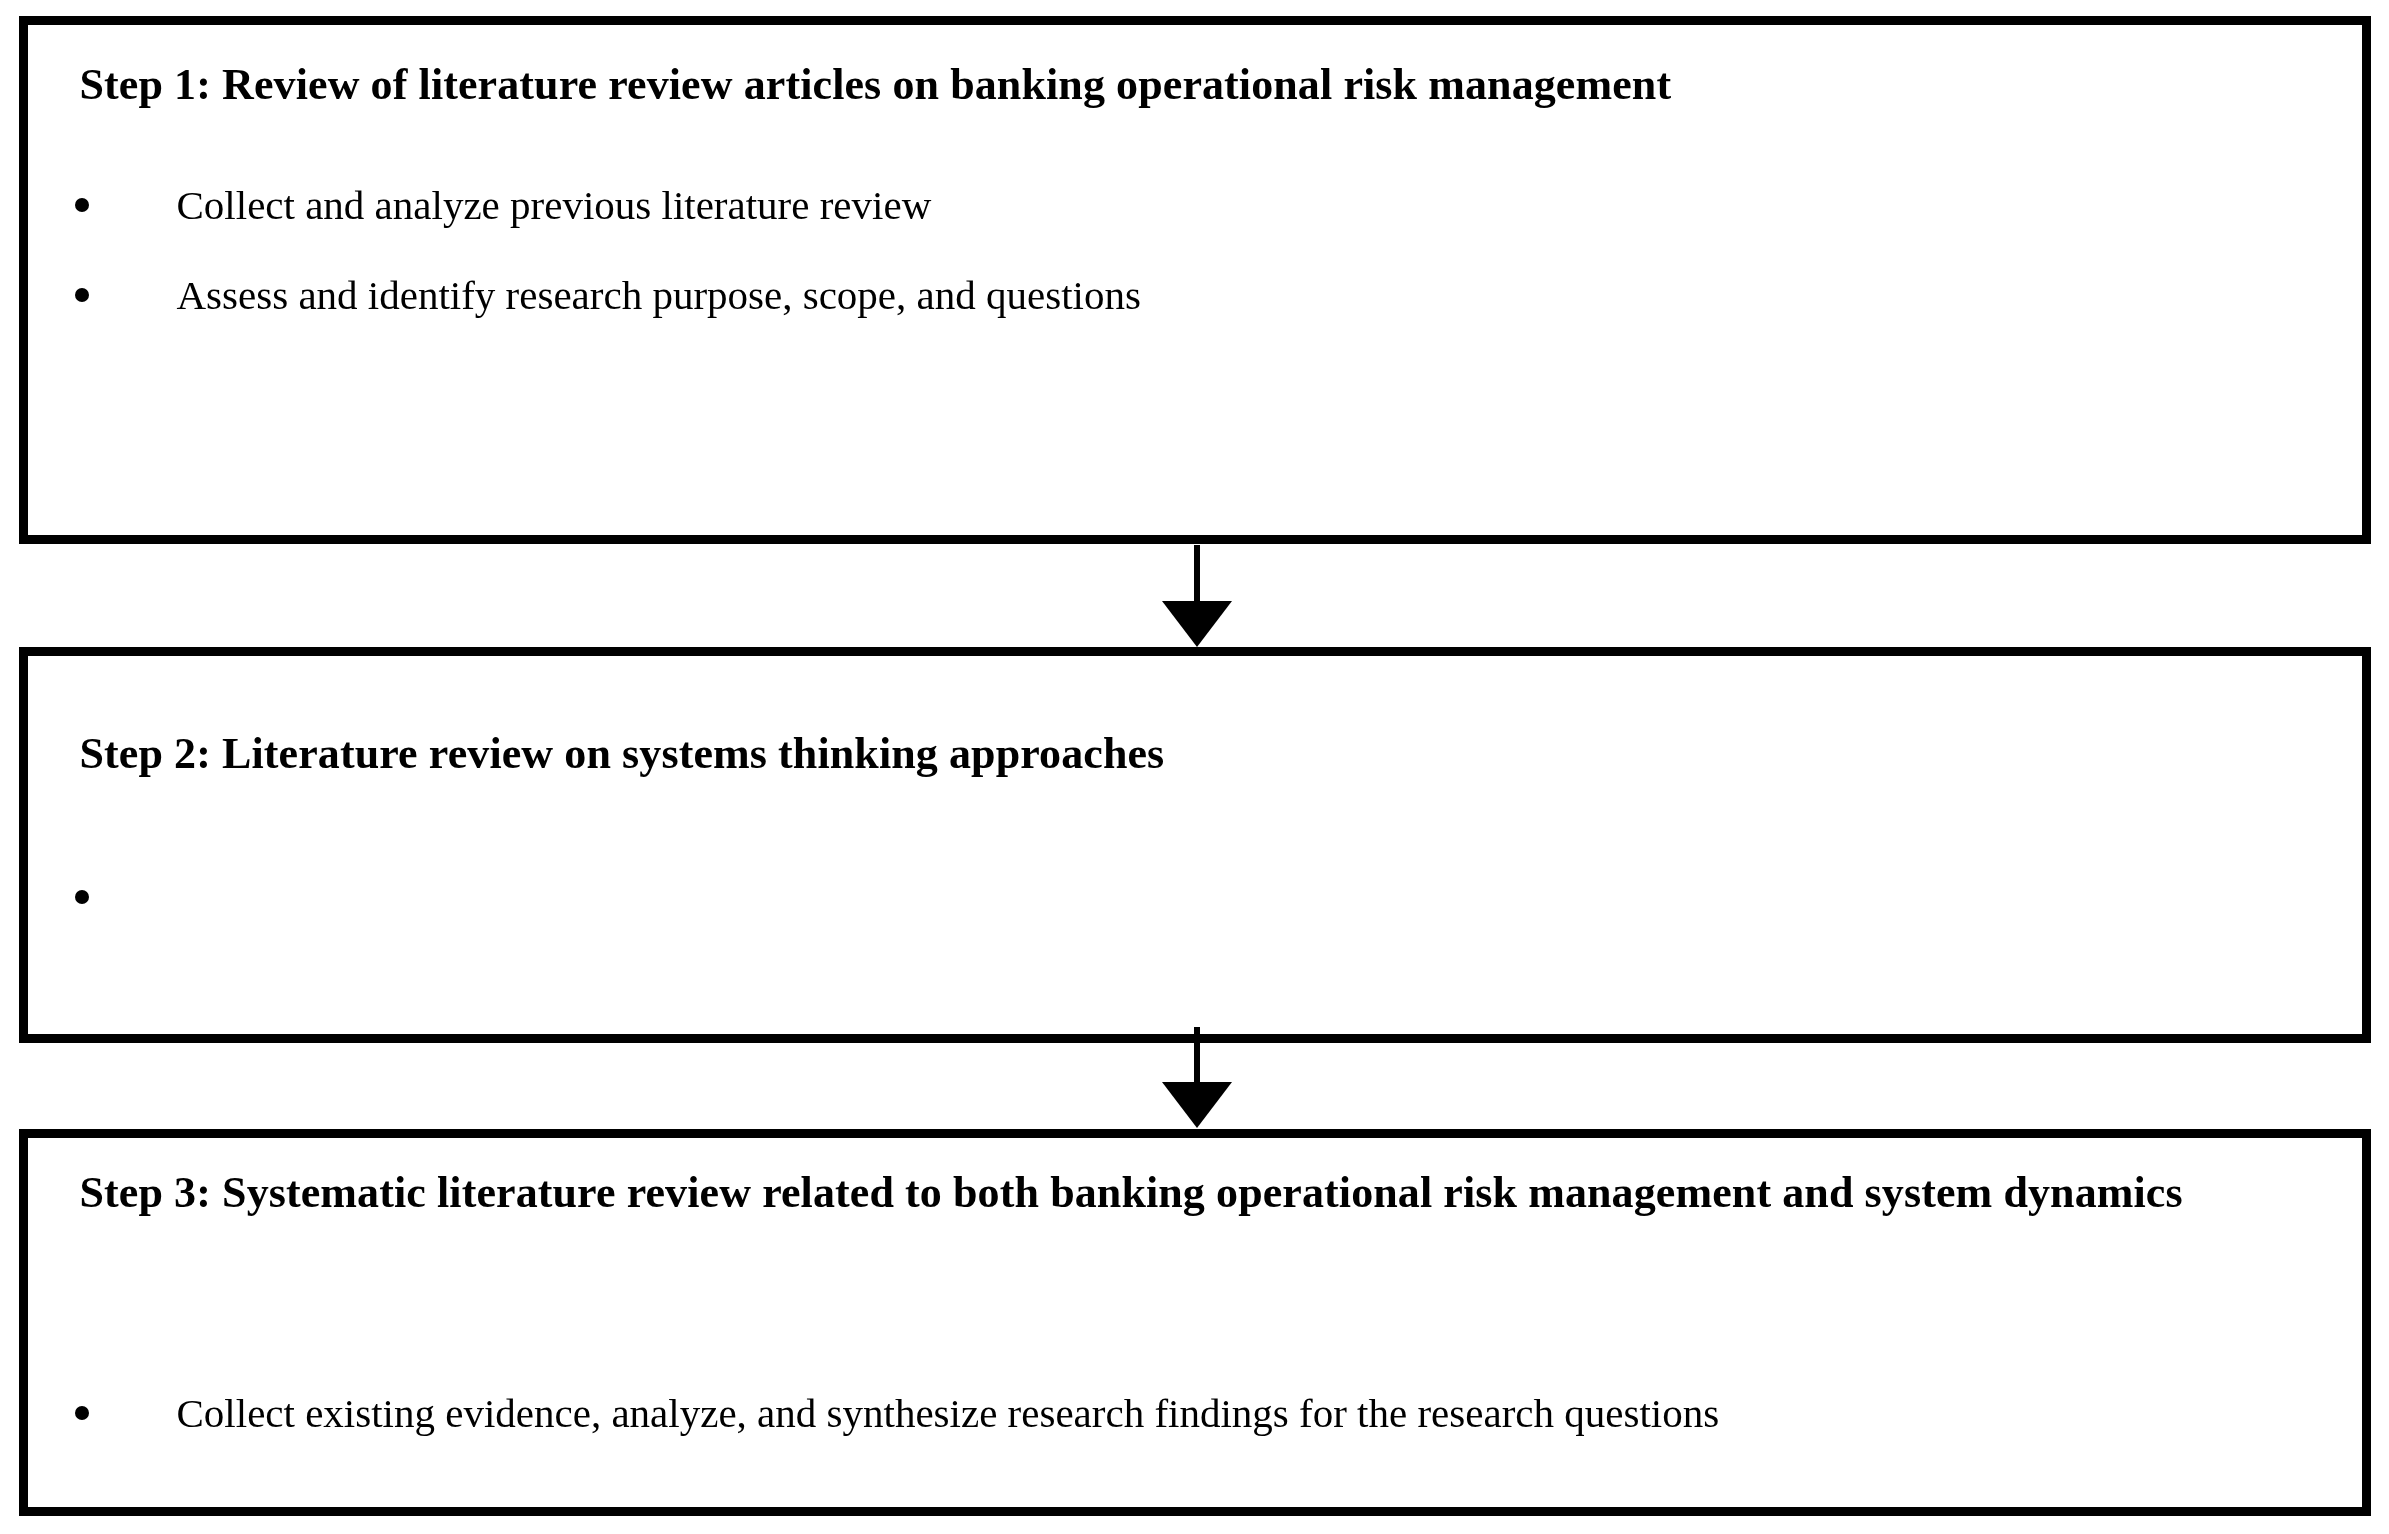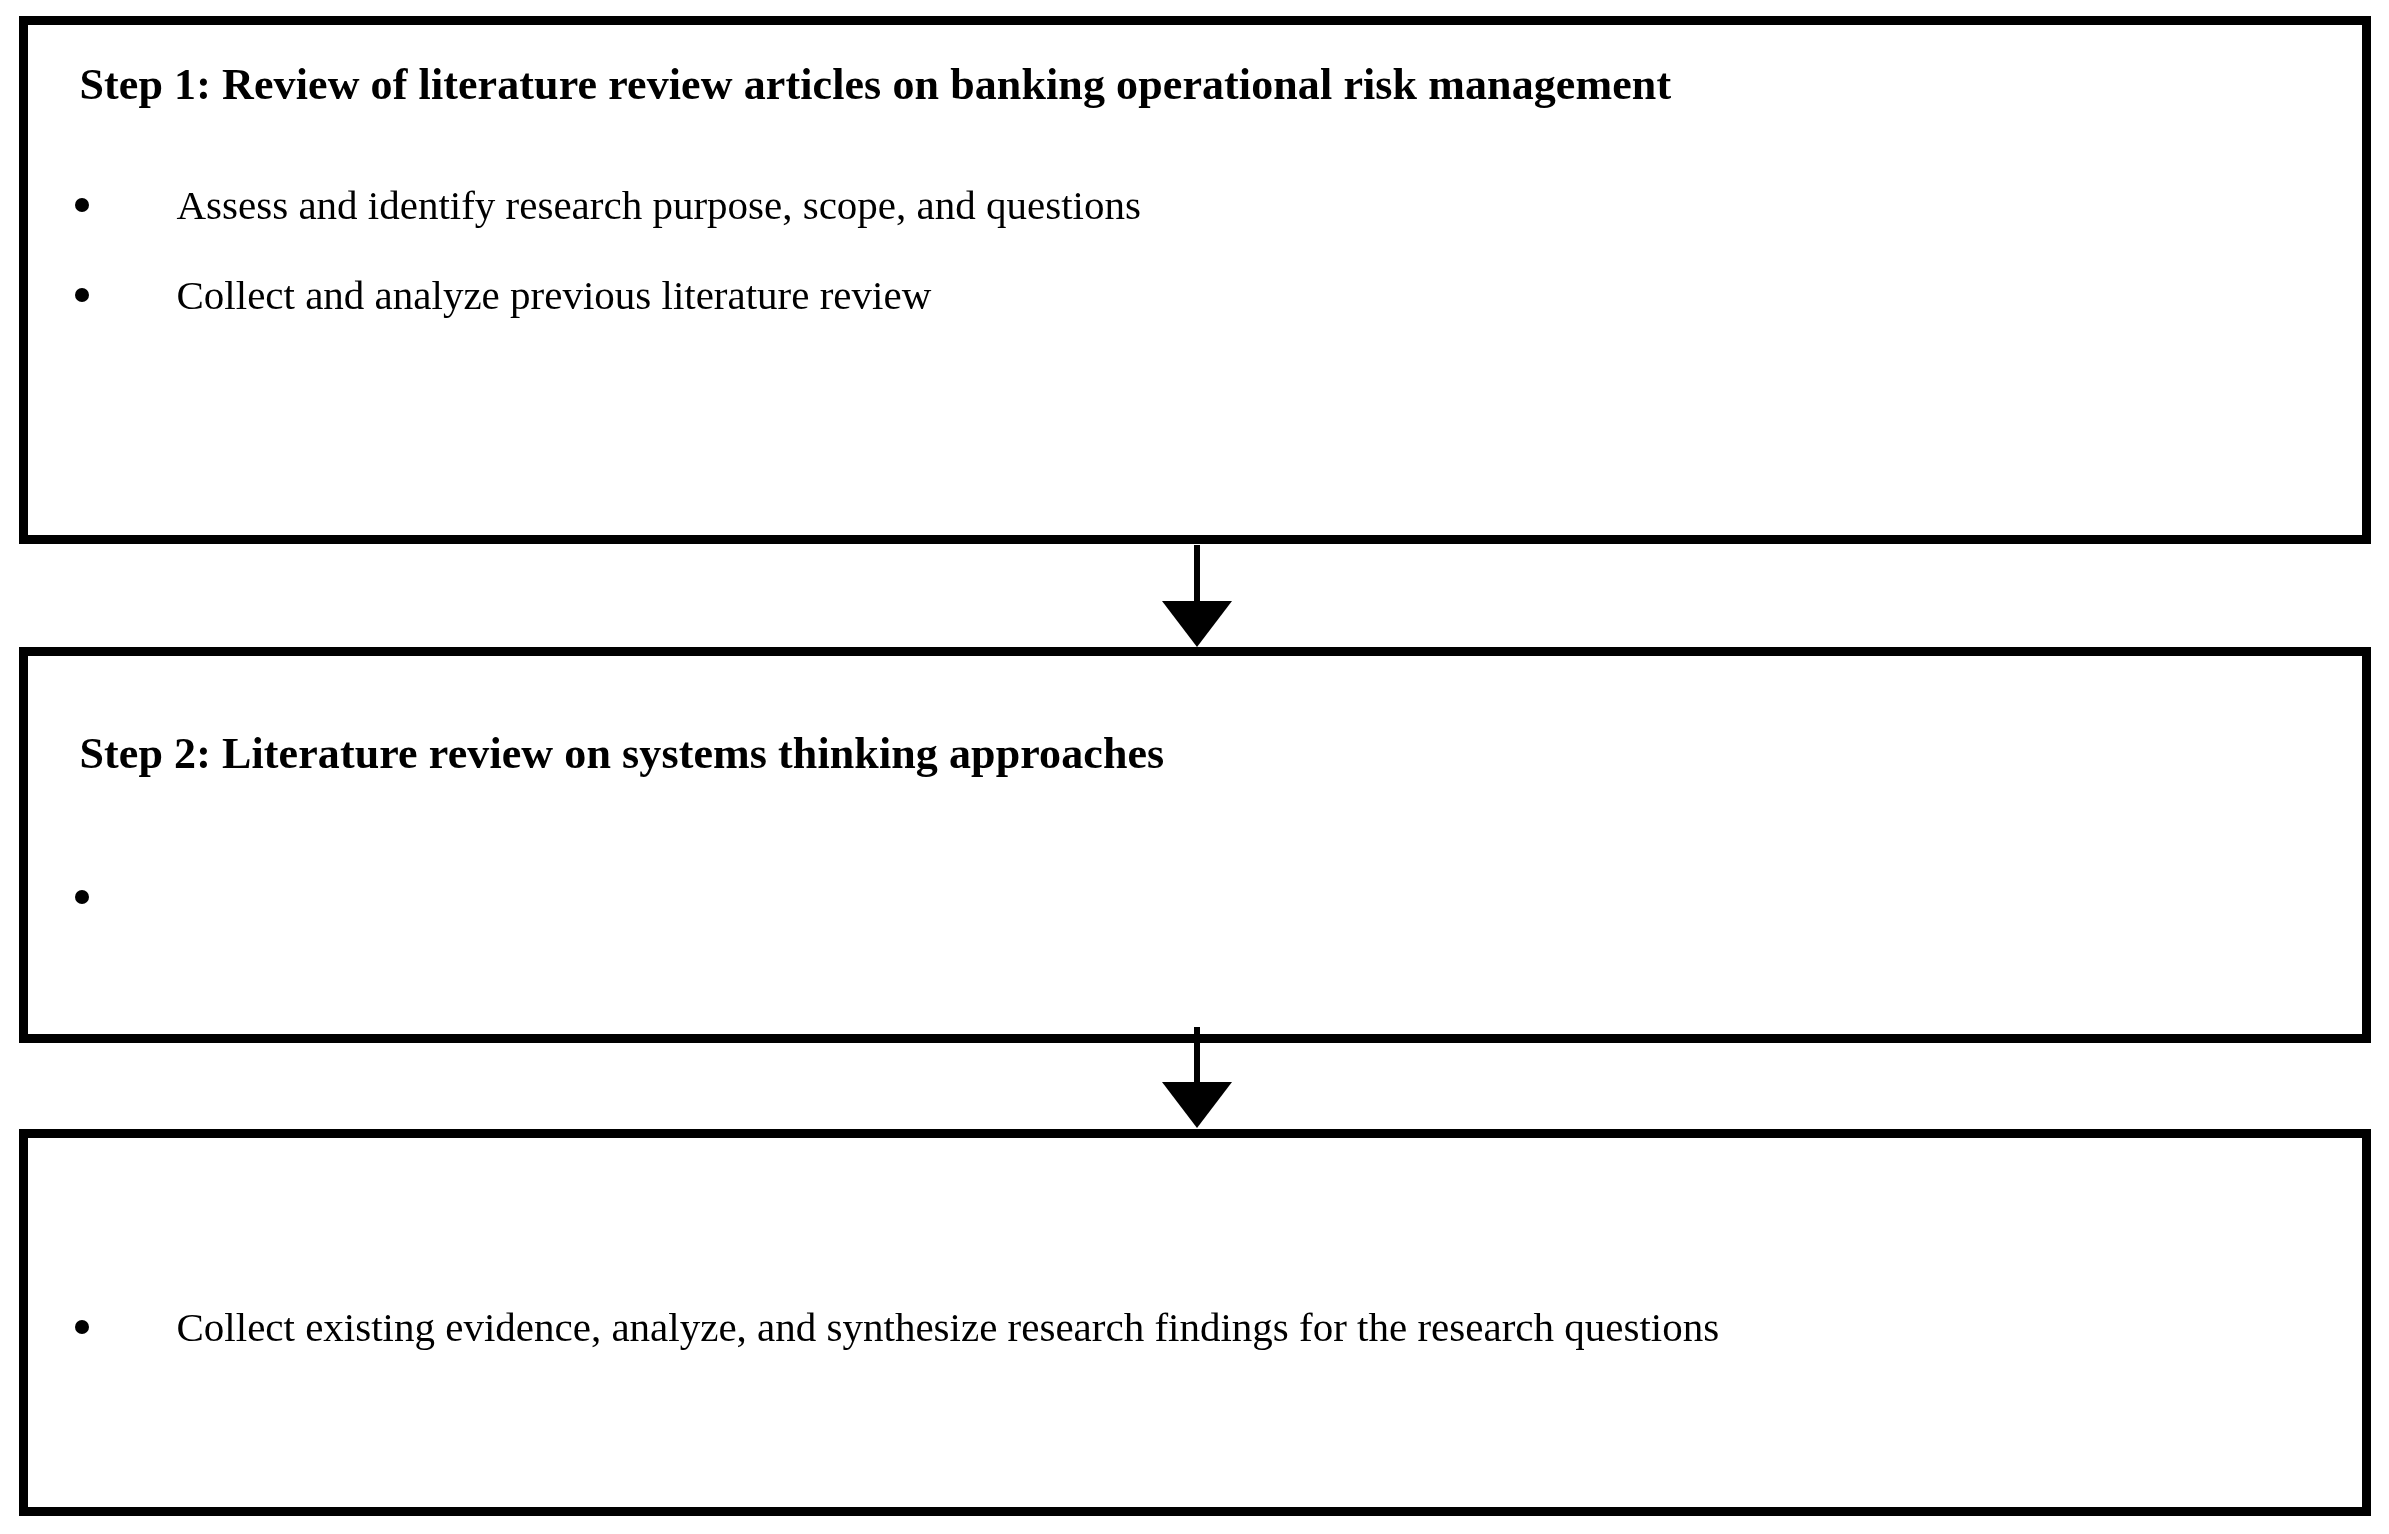--- a/index.html
+++ b/index.html
@@ -116,25 +116,25 @@
 </head>
 <body>
 
 <div class="canvas">
 
   <div class="step-box" id="box-1">
     <div class="step-heading">Step 1: Review of literature review articles on banking operational risk management</div>
     <ul class="bullet-list">
       <li class="bullet-item">
         <span class="bullet-marker"></span>
-        <span>Assess and identify research purpose, scope, and questions</span>
+        <span>Collect and analyze previous literature review</span>
       </li>
       <li class="bullet-item">
         <span class="bullet-marker"></span>
-        <span>Collect and analyze previous literature review</span>
+        <span>Assess and identify research purpose, scope, and questions</span>
       </li>
     </ul>
   </div>
 
   <div class="arrow" id="arrow-1">
     <div class="arrow-shaft"></div>
     <div class="arrow-head"></div>
   </div>
 
   <div class="step-box" id="box-2">
@@ -145,20 +145,24 @@
       </li>
     </ul>
   </div>
 
   <div class="arrow" id="arrow-2">
     <div class="arrow-shaft"></div>
     <div class="arrow-head"></div>
   </div>
 
   <div class="step-box" id="box-3">
+    <div class="step-heading">
+      <span>Step 3: Systematic literature review related to both banking operational risk management and</span>
+      <span>system dynamics</span>
+    </div>
     <ul class="bullet-list">
       <li class="bullet-item">
         <span class="bullet-marker"></span>
         <span>Collect existing evidence, analyze, and synthesize research findings for the research questions</span>
       </li>
     </ul>
   </div>
 
 </div>
 

